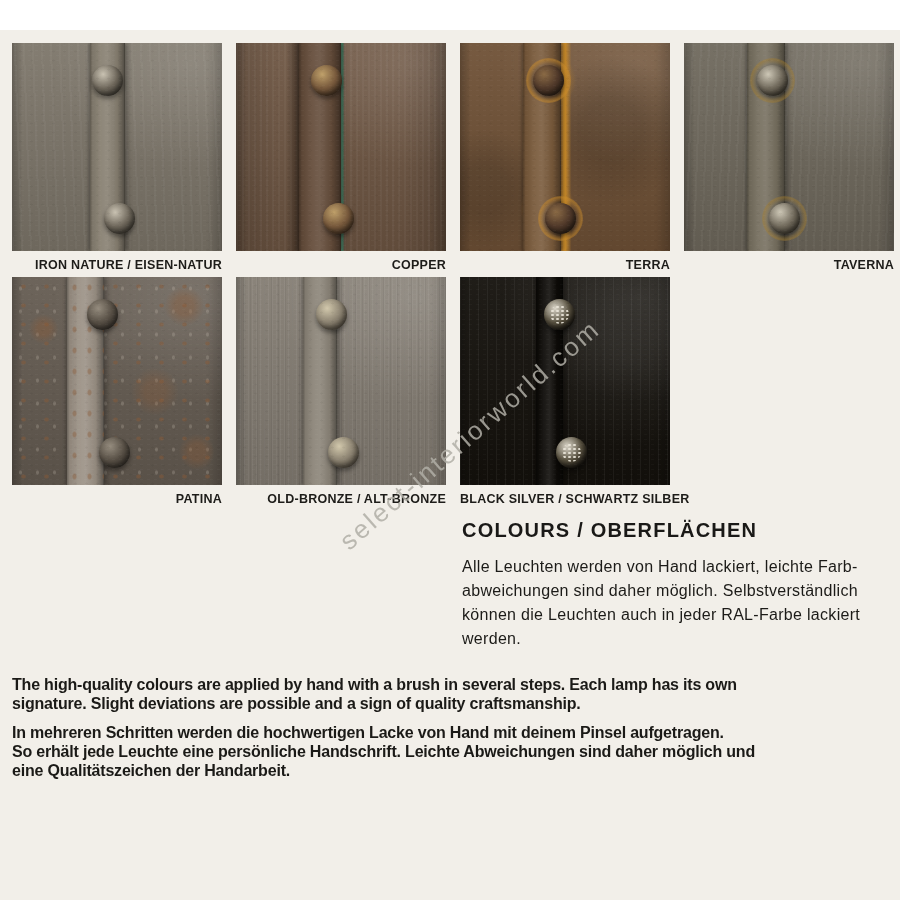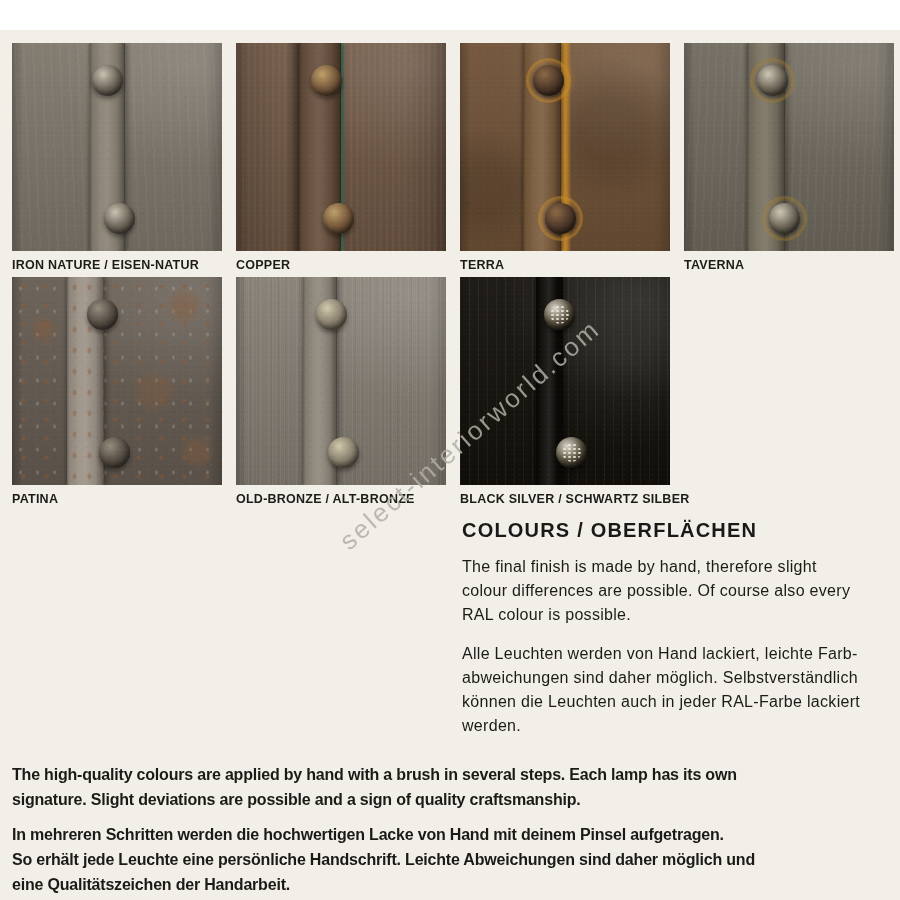--- a/index.html
+++ b/index.html
@@ -33,21 +33,21 @@
        var(--strip,#888);
      box-shadow: 3px 0 4px rgba(0,0,0,.28), -2px 0 3px rgba(0,0,0,.22); }
   .rivet { position:absolute; width:31px; height:31px; border-radius:50%;
      left: calc(var(--rivet-x,44%) - 15px);
      background: radial-gradient(circle at 36% 30%, var(--rivet-hi) 0%, var(--rivet-mid) 48%, var(--rivet-dark) 82%);
      box-shadow: 0 3px 4px rgba(0,0,0,.38), inset -2px -3px 4px rgba(0,0,0,.35); }
   .rivet::before { content:""; position:absolute; inset:-7px; border-radius:50%;
      background: radial-gradient(circle, transparent 52%, var(--halo, transparent) 66%, transparent 84%); }
   .rivet.top { top: calc(18% - 15px); }
   .rivet.bottom { top: calc(80% - 15px); }
-  figcaption { margin-top:7px; font-size:12.5px; font-weight:bold; text-align:left;
+  figcaption { margin-top:7px; font-size:12.5px; font-weight:bold; text-align:right;
      letter-spacing:.25px; white-space:nowrap; color:#1d1c19; }
 
   
   .variant-iron-nature { --strip-left:37%; --strip-w:17%; --rivet-x:45%; }
   .variant-iron-nature .fx { background: repeating-linear-gradient(88deg, rgba(255,255,255,.03) 0 2px, transparent 2px 9px); }
 
   .variant-patina { --strip-left:30%; --strip-w:20%; --rivet-x:43%; }
   .variant-patina .fx { background:
      linear-gradient(90deg, transparent 24%, rgba(35,24,16,.50) 29% 35%, transparent 40%),
      linear-gradient(90deg, transparent 49.6%, var(--accent) 50.2% 50.9%, transparent 51.6%),
@@ -111,21 +111,21 @@
      background: radial-gradient(rgba(235,230,218,.9) 1px, transparent 1.8px); background-size:5px 4px; }
 
   
   .info { grid-column: 3 / 5; padding: 0 0 0 2px; }
   .info h2 { margin:8px 0 13px; text-align:left; font-size:20px; letter-spacing:1.2px; color:#1a1917; }
   .info p { margin:0 0 15px; font-size:16px; line-height:24px; letter-spacing:.3px;
             white-space:pre-line; color:#1c1b18; }
 
   
   .bottom { margin:9px 12px 0; }
-  .bottom p { margin:0 0 10px; font-weight:bold; font-size:16px; line-height:25px;
+  .bottom p { margin:0 0 10px; font-weight:bold; font-size:16px; line-height:19px;
               letter-spacing:-.2px; white-space:pre-line; color:#1b1a17; }
 
   
   .watermark { position:absolute; left:470px; top:435px; z-index:6;
      transform: translate(-50%,-50%) rotate(-41deg);
      font-size:26px; letter-spacing:2.5px; color:rgba(176,174,166,.85); white-space:nowrap;
      pointer-events:none; }
 </style>
 </head>
 <body>
@@ -206,23 +206,20 @@
           <div class="fx"></div>
           <div class="strip"></div>
           <div class="rivet top"></div>
           <div class="rivet bottom"></div>
           <div class="grain"></div>
         </div>
         <figcaption>BLACK SILVER / SCHWARTZ SILBER</figcaption>
       </figure>
       <section class="info" id="info-section">
       <h2>COLOURS / OBERFLÄCHEN</h2>
-      <p>The final finish is made by hand, therefore slight
-colour differences are possible. Of course also every
-RAL colour is possible.</p>
       <p>Alle Leuchten werden von Hand lackiert, leichte Farb-
 abweichungen sind daher möglich. Selbstverständlich
 können die Leuchten auch in jeder RAL-Farbe lackiert
 werden.</p>
     </section>
   </div>
 
   <div class="bottom">
     <p>The high-quality colours are applied by hand with a brush in several steps. Each lamp has its own
 signature. Slight deviations are possible and a sign of quality craftsmanship.</p>

